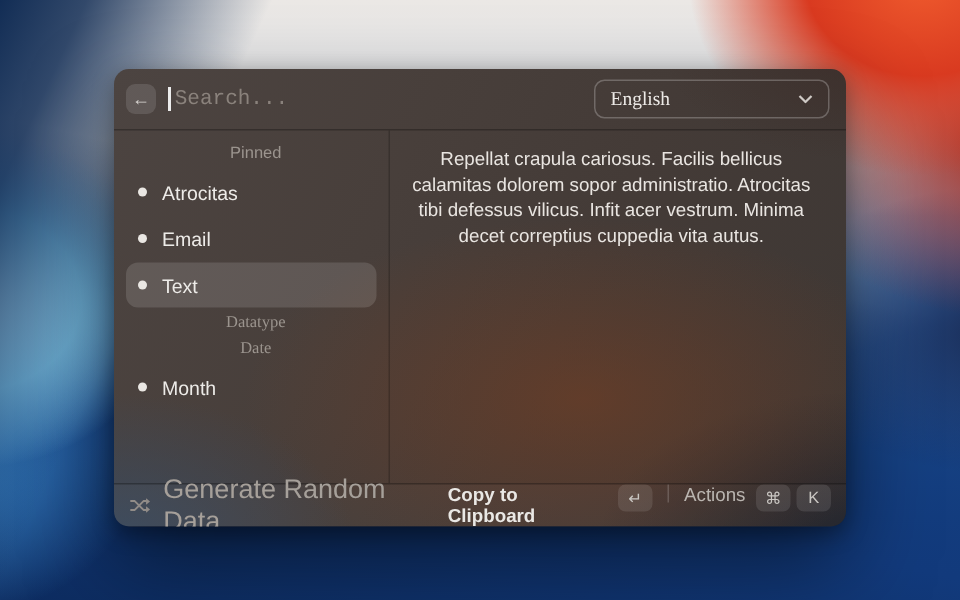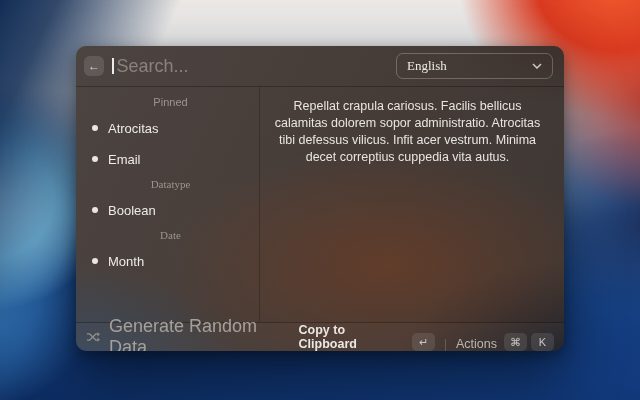--- a/index.html
+++ b/index.html
@@ -29,21 +29,21 @@
       radial-gradient(ellipse 62% 58% at 102% 104%,rgba(24,28,39,.85) 0%,rgba(24,28,39,0) 58%),
       radial-gradient(ellipse 45% 40% at 102% -4%,rgba(58,40,36,.6) 0%,rgba(58,40,36,0) 60%),
       linear-gradient(115deg,#4c4441 0%,#483f3b 35%,#443b37 60%,#3d3734 100%);}
 
   
   .header{height:40px;flex:0 0 40px;display:flex;align-items:center;
     padding:0 11px 0 8px;border-bottom:1px solid rgba(0,0,0,.28);}
   .back-btn{width:20px;height:20px;border-radius:6px;background:rgba(255,255,255,.12);
     color:#d8d4d1;font-size:12px;line-height:20px;text-align:center;flex:0 0 auto;}
   .caret{width:1.5px;height:16px;background:#ececec;margin:0 3px 0 8px;flex:0 0 auto;}
-  .search-ph{color:#8a827c;font-size:18px;}
+  .search-ph{color:#8a827c;font-size:14px;font-family:Liberation Mono, monospace;}
   .spacer{flex:1;}
   .lang-select{width:157px;height:26px;box-sizing:border-box;border:1px solid rgba(255,255,255,.24);
     border-radius:7px;display:flex;align-items:center;justify-content:space-between;
     padding:0 10px;color:#edeae7;font-size:13px;font-family:Liberation Serif, serif;}
 
   
   .body{flex:1;display:flex;min-height:0;text-align:center;}
   .sidebar{width:183px;flex:0 0 183px;box-sizing:border-box;padding:9px 8px 0;}
   .vdivider{width:1px;flex:0 0 1px;background:rgba(0,0,0,.22);}
   .section-label{font-size:11px;color:#9b948e;margin:0 0 4px 6px;height:13px;line-height:13px;}
@@ -53,21 +53,21 @@
   .row.selected{background:rgba(255,255,255,.13);}
   .dot{width:6px;height:6px;border-radius:50%;background:#eae7e3;margin-right:10px;flex:0 0 auto;}
   .row-label{font-size:13px;color:#edebe8;}
 
   .main{flex:1;padding:11px 22px 0 13px;font-size:12.5px;line-height:17px;color:#e9e5e1;}
 
   
   .footer{height:28px;flex:0 0 28px;display:flex;align-items:center;padding:0 10px;
     border-top:1px solid rgba(0,0,0,.30);background:rgba(255,255,255,.02);}
   .gen{display:flex;align-items:center;gap:8px;color:#a6a09a;font-size:18px;}
-  .fright{margin-left:auto;display:flex;align-items:flex-end;gap:7px;}
+  .fright{margin-left:auto;display:flex;align-items:flex-start;gap:7px;}
   .copy-label{color:#eae8e5;font-size:12.5px;font-weight:600;}
   .key{height:18px;min-width:13px;padding:0 5px;border-radius:5px;background:rgba(255,255,255,.10);
     color:#c9c6c2;font-size:11px;display:flex;align-items:center;justify-content:center;}
   .sep{width:1px;height:12px;background:rgba(255,255,255,.18);margin:0 3px;}
   .actions-label{color:#bab5b0;font-size:12.5px;}
   .keys{display:flex;gap:4px;}
 </style>
 </head>
 <body>
 
@@ -95,26 +95,26 @@
 
       <div class="section-label">Pinned</div>
       <div class="row">
         <span class="dot"></span>
         <span class="row-label">Atrocitas</span>
       </div>
       <div class="row">
         <span class="dot"></span>
         <span class="row-label">Email</span>
       </div>
+      <div class="row selected">
+        <span class="dot"></span>
+        <span class="row-label">Text</span>
+      </div>
 
       <div class="section-label later">Datatype</div>
-      <div class="row">
-        <span class="dot"></span>
-        <span class="row-label">Boolean</span>
-      </div>
 
       <div class="section-label later">Date</div>
       <div class="row">
         <span class="dot"></span>
         <span class="row-label">Month</span>
       </div>
 
     </div>
     <div class="vdivider"></div>
     <div class="main">

